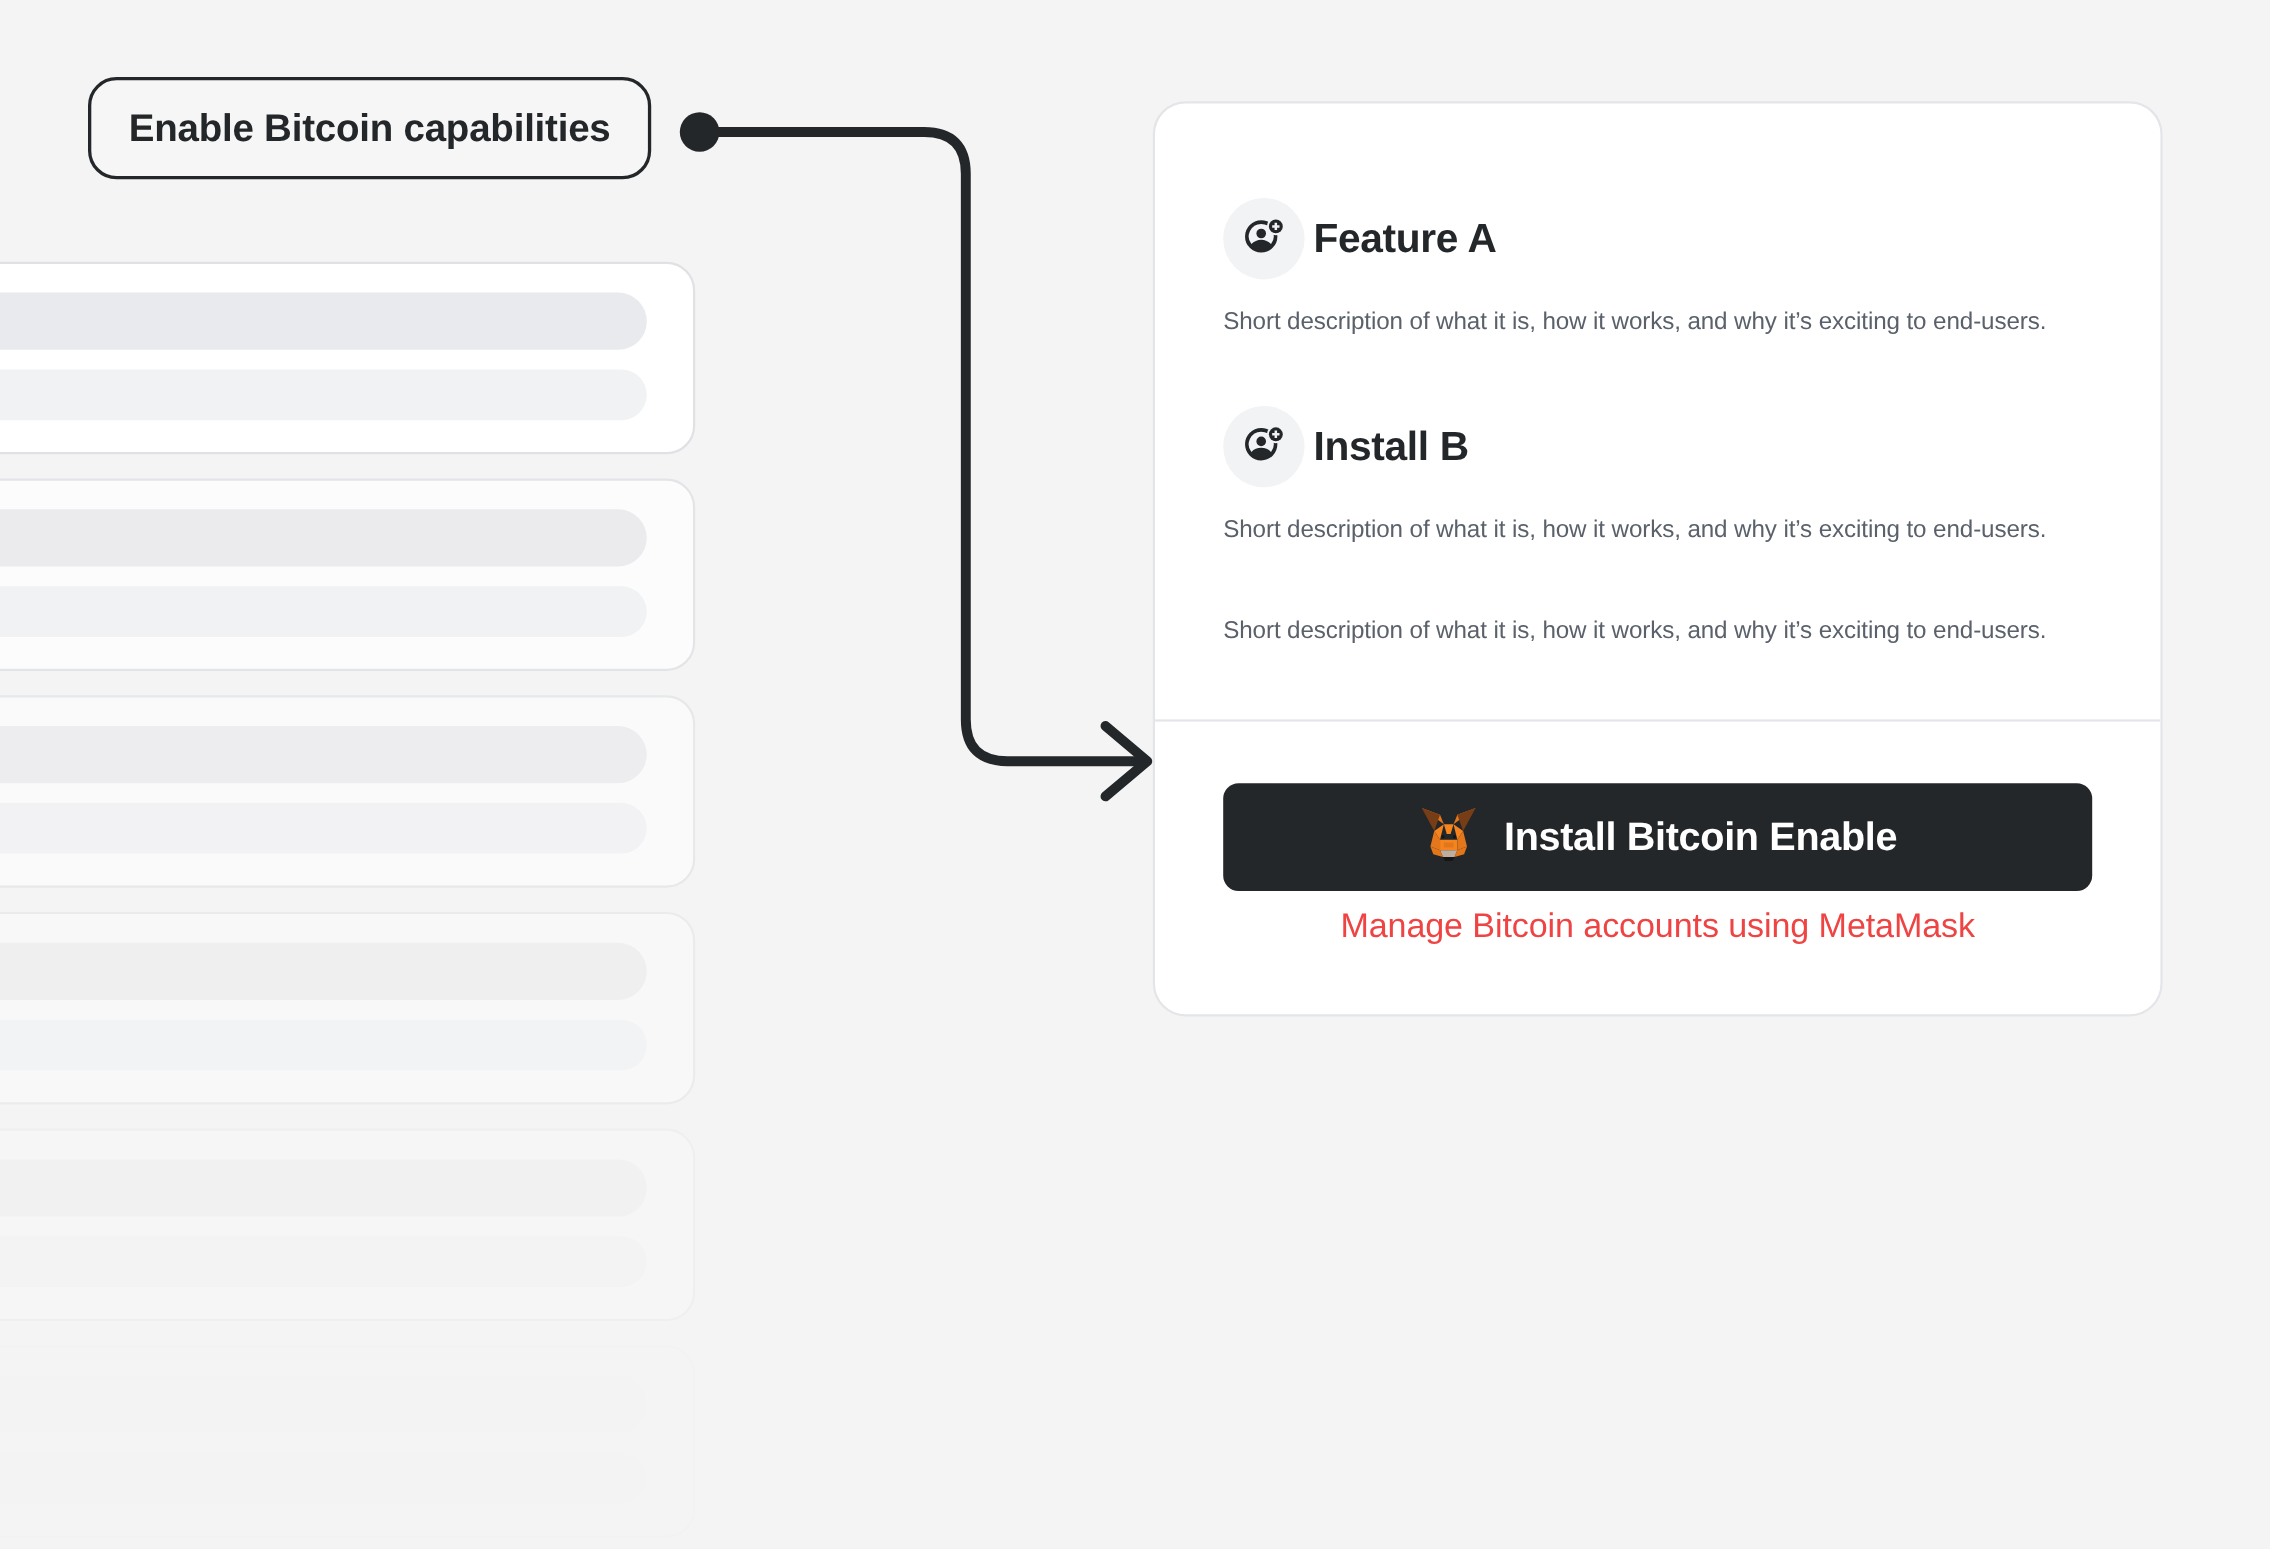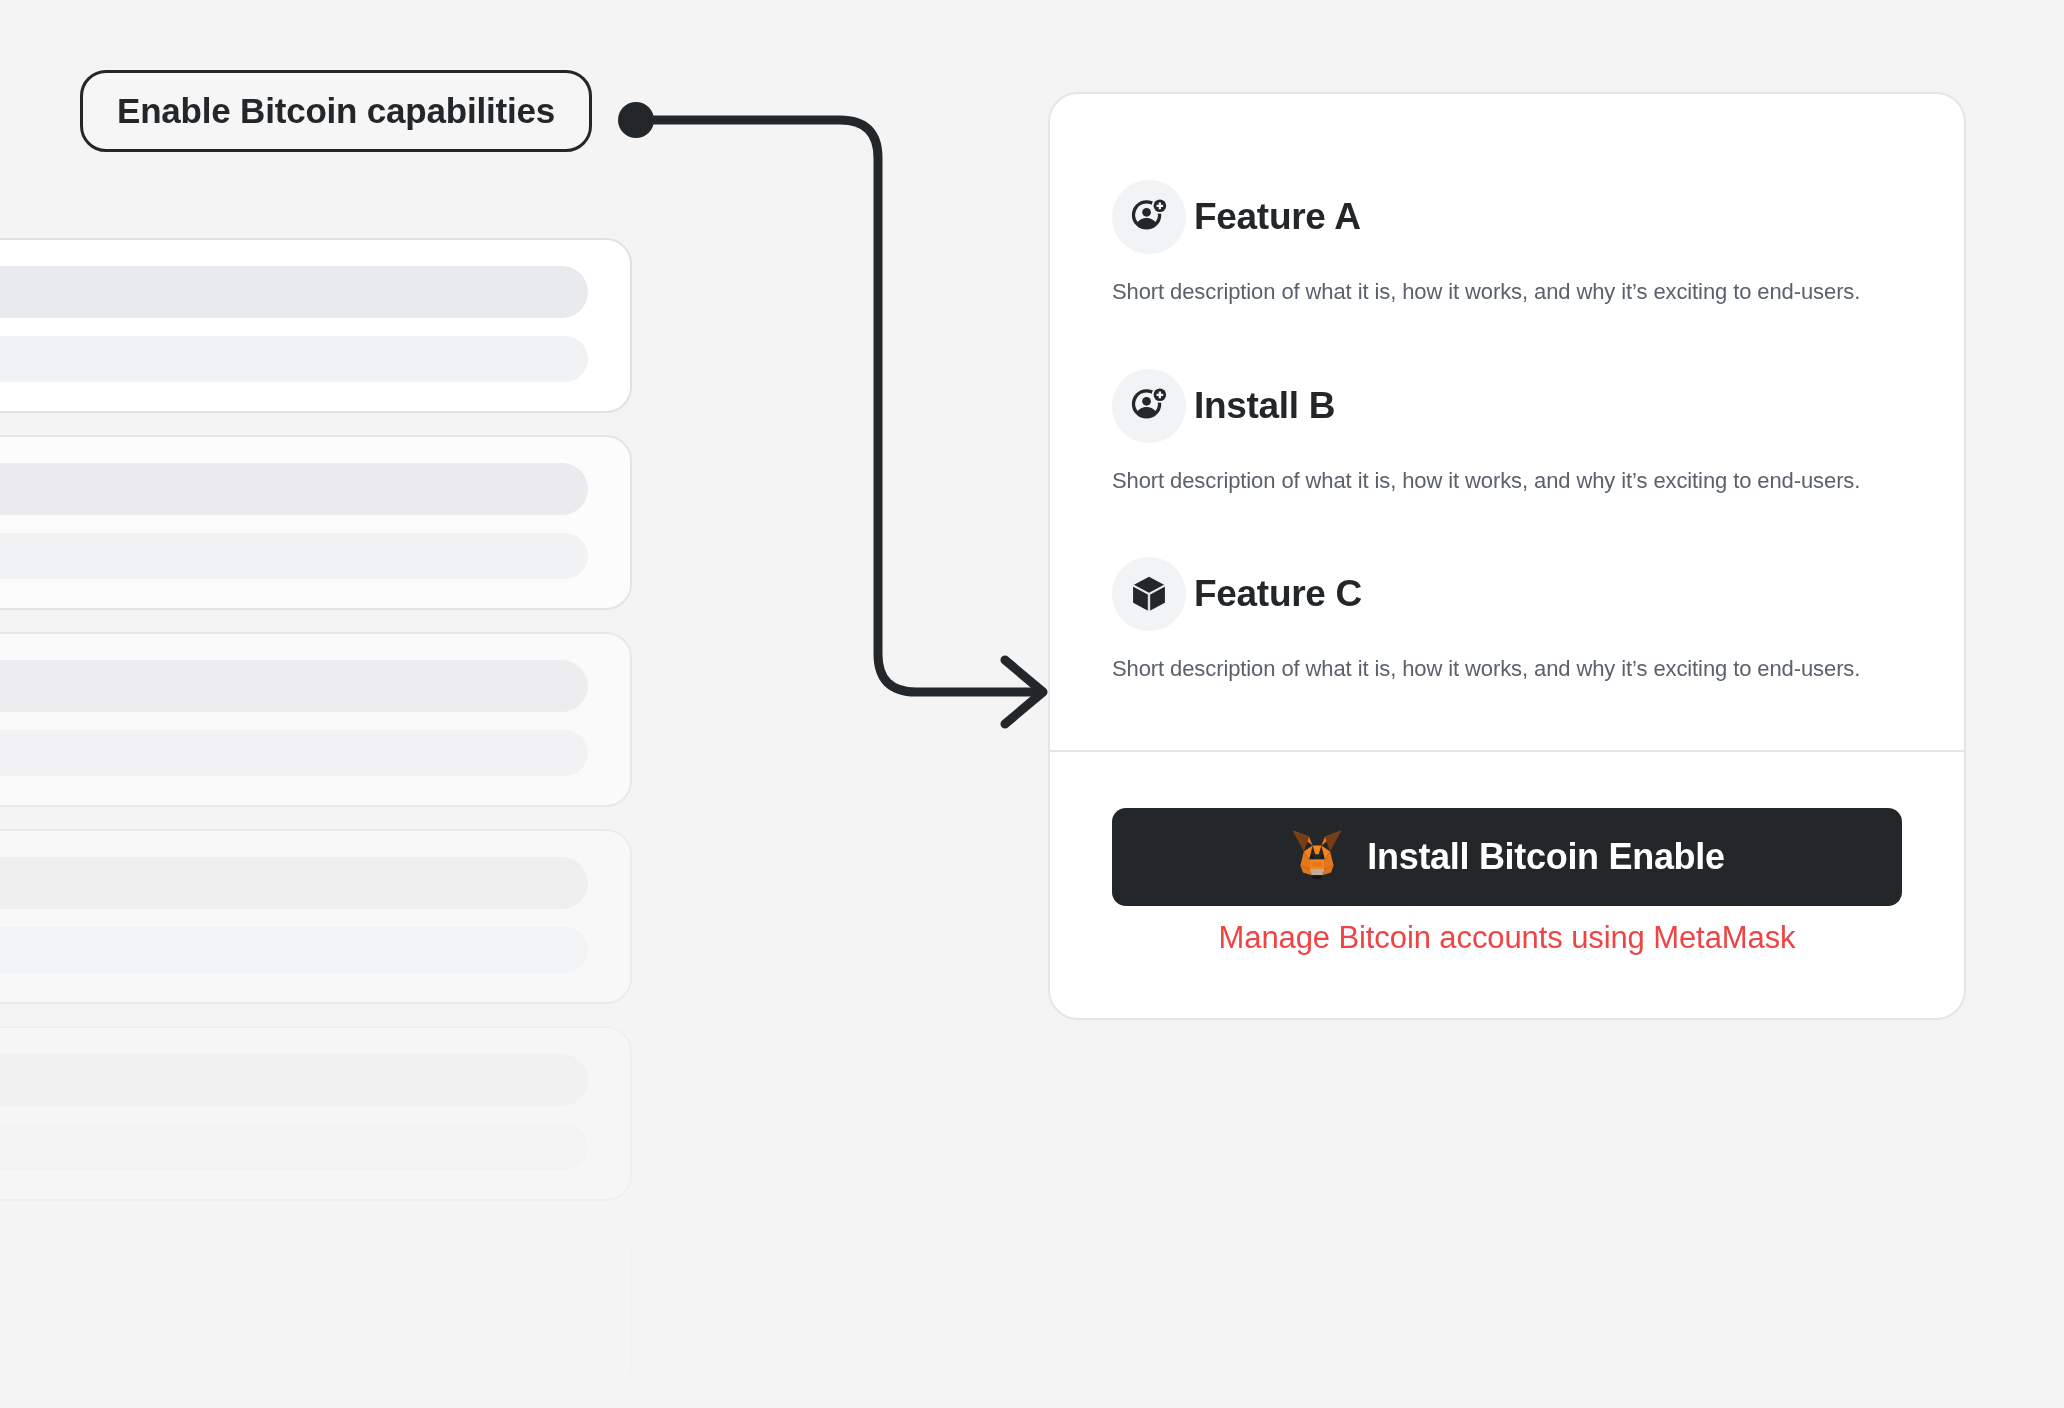--- a/index.html
+++ b/index.html
@@ -48,21 +48,21 @@
     width: 100%;
     margin-top: 18px;
     background: #f1f2f4;
   }
 
   
   #callout-pill {
     position: absolute;
     left: 80px;
     top: 70px;
-    height: 82px;
+    height: 93px;
     box-sizing: border-box;
     display: flex;
     align-items: center;
     padding: 0 34px;
     border: 3px solid #24272a;
     border-radius: 26px;
     background: #f6f6f6;
     white-space: nowrap;
   }
   #callout-pill .label {
@@ -245,29 +245,20 @@
                   <circle cx="18.2" cy="5.6" r="3.6"></circle>
                   <path d="M17.55 3.7h1.3v1.25h1.25v1.3h-1.25V7.5h-1.3V6.25H16.3v-1.3h1.25z" fill="#f1f3f5"></path>
                 </g>
               </svg>
             </div>
             <div class="feature-title">Install B</div>
           </div>
           <div class="feature-desc">Short description of what it is, how it works, and why it’s exciting to end-users.</div>
         </div>
         <div class="feature">
-          <div class="feature-head">
-            <div class="feature-icon">
-              <svg width="42" height="42" viewBox="0 0 24 24" fill="#24272a">
-                <path d="M12 2.2 2.9 7v10L12 21.8 21.1 17V7L12 2.2z"></path>
-                <path d="M12 11.6 3.2 6.9l-.3.6 8.7 4.7v9.6h.8v-9.6l8.7-4.7-.3-.6L12 11.6z" fill="#f1f3f5" stroke="#f1f3f5" stroke-width="0.5"></path>
-              </svg>
-            </div>
-            <div class="feature-title">Feature C</div>
-          </div>
           <div class="feature-desc">Short description of what it is, how it works, and why it’s exciting to end-users.</div>
         </div>
       </div>
 
     <div id="card-divider"></div>
 
     <div id="cta-section">
       <button id="install-button">
         <span class="btn-icon">
           <svg width="56" height="56" viewBox="0 0 64 60" xmlns="http://www.w3.org/2000/svg">

